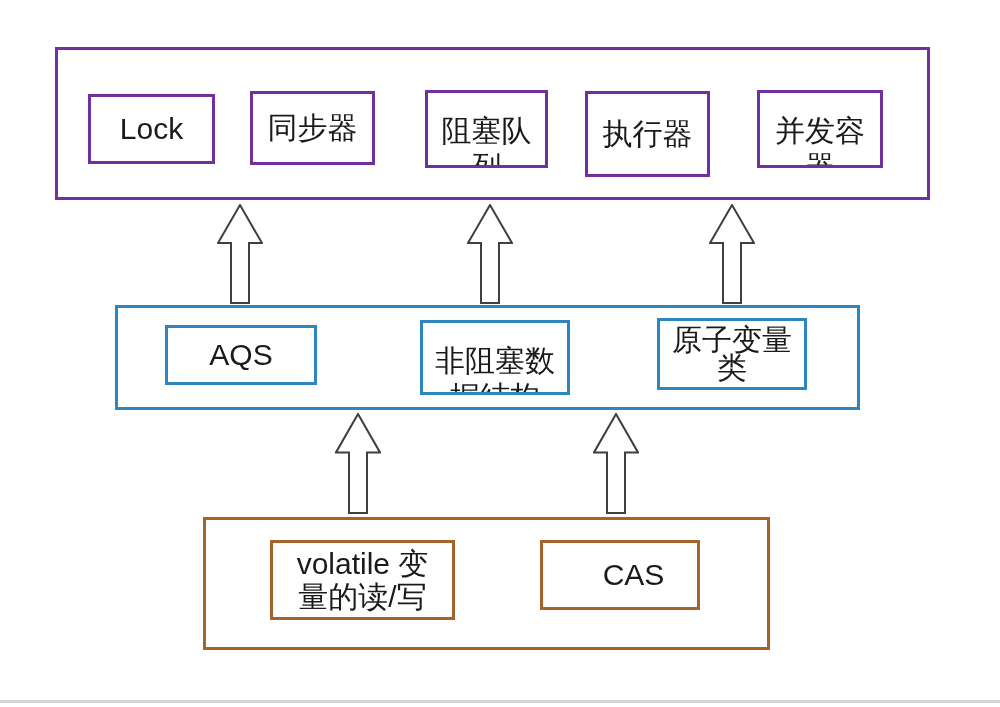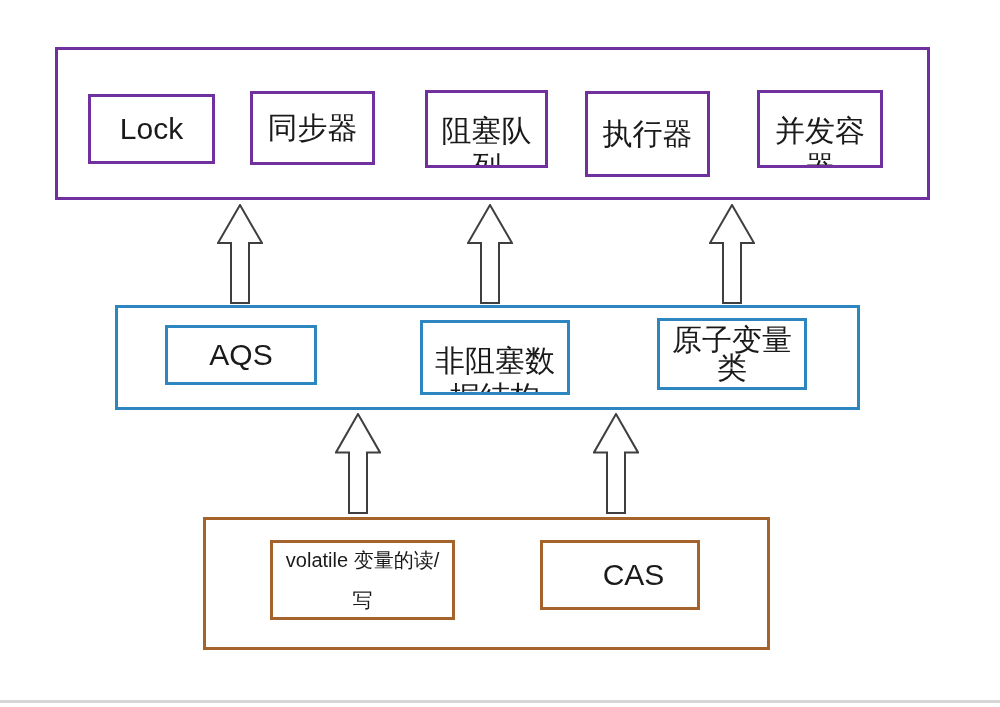--- a/index.html
+++ b/index.html
@@ -36,22 +36,22 @@
   }
   .center {
     display: flex;
     align-items: center;
     justify-content: center;
   }
   .clip {
     padding-top: 20px;
   }
   .small {
-    font-size: 20px;
-    line-height: 40px;
+    font-size: 30px;
+    line-height: 33px;
   }
   .arrow {
     position: absolute;
   }
   .edge-line {
     position: absolute;
     background: #d6d6d6;
   }
 </style>
 </head>

